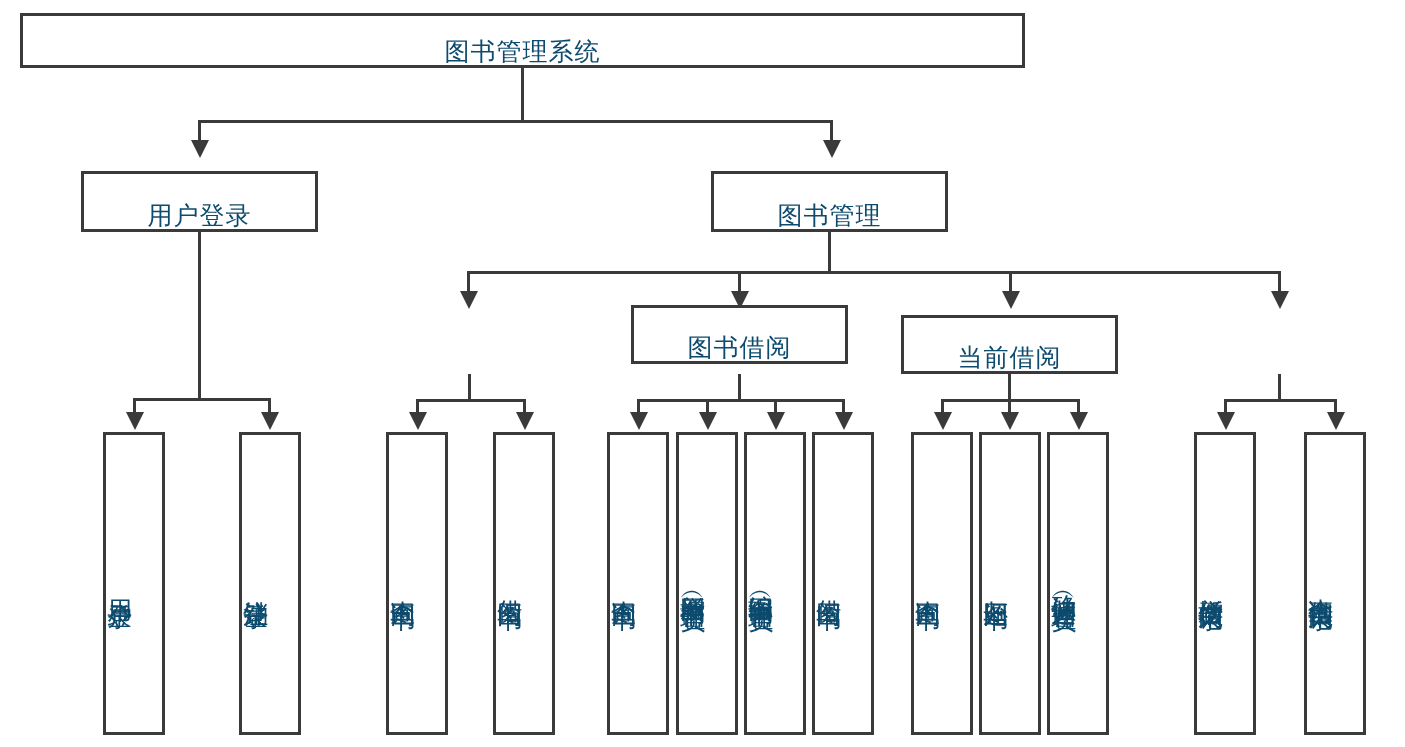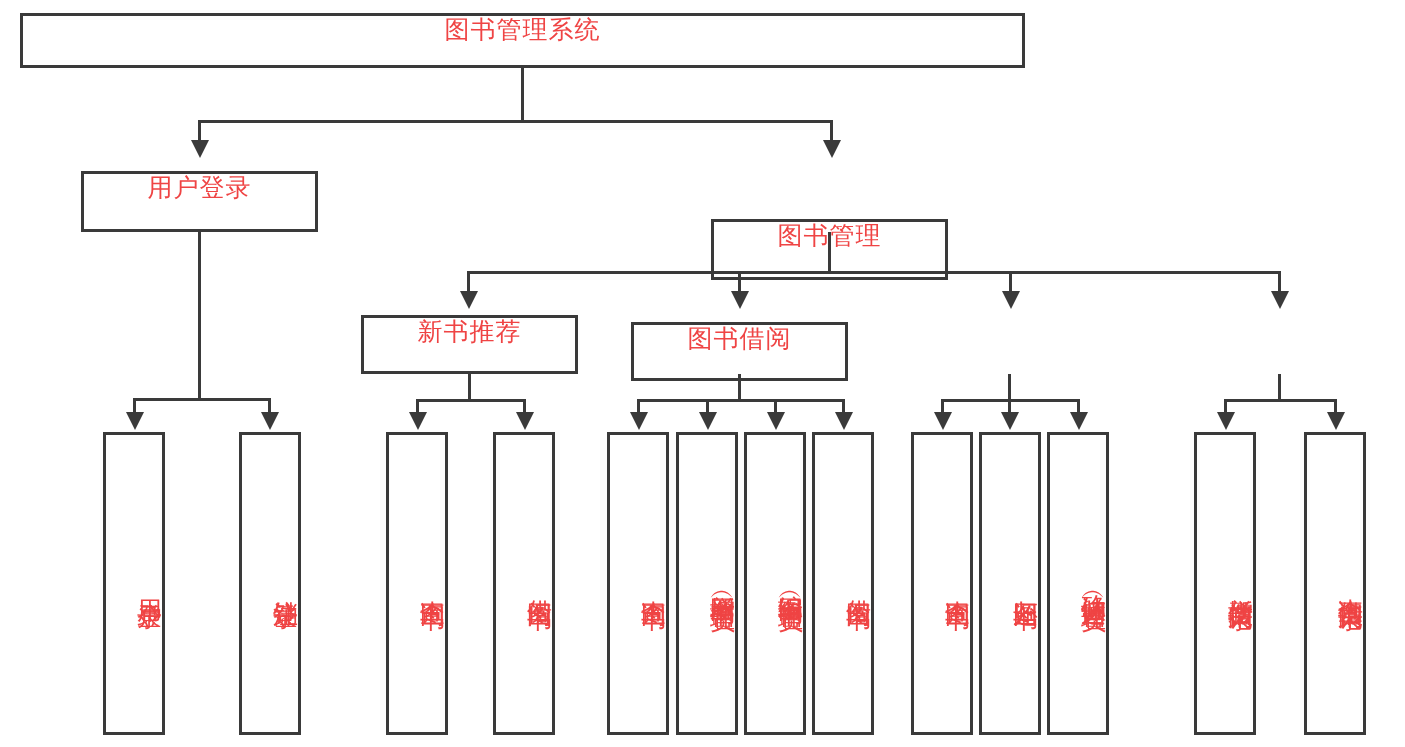--- a/index.html
+++ b/index.html
@@ -18,23 +18,23 @@
     background: #ffffff;
     overflow: hidden;
   }
   
   .node {
     position: absolute;
     box-sizing: border-box;
     border: 3px solid #3a3a3a;
     background: #ffffff;
     display: flex;
-    align-items: flex-start;
+    align-items: flex-end;
     justify-content: center;
-    color: #ef4444;
+    color: #0c4a6e;
   }
   .node.horiz {
     font-size: 25px;
     letter-spacing: 1px;
     line-height: 1.1;
   }
   .node.vert {
     writing-mode: vertical-rl;
     text-orientation: upright;
     font-size: 25px;
@@ -91,21 +91,21 @@
 
   <div class="ln v" style="left:198px; top:120px; width:3px; height:22px;"></div>
   <div class="arrow" style="left:191px; top:140px;"></div>
   <div class="ln v" style="left:830px; top:120px; width:3px; height:22px;"></div>
   <div class="arrow" style="left:823px; top:140px;"></div>
 
   <div class="node horiz" id="node-user-login" style="left:81px; top:171px; width:237px; height:61px;">
     <span>用户登录</span>
   </div>
 
-  <div class="node horiz" id="node-book-manage" style="left:711px; top:171px; width:237px; height:61px;margin-top:48px;">
+  <div class="node horiz" id="node-book-manage" style="left:711px; top:171px; width:237px; height:61px;">
     <span>图书管理</span>
   </div>
 
   <div class="ln v" style="left:198px; top:232px; width:3px; height:166px;"></div>
   <div class="ln h" style="left:133px; top:398px; width:137px; height:3px;"></div>
   <div class="ln v" style="left:133px; top:398px; width:3px; height:16px;"></div>
   <div class="arrow" style="left:126px; top:412px;"></div>
   <div class="ln v" style="left:268px; top:398px; width:3px; height:16px;"></div>
   <div class="arrow" style="left:261px; top:412px;"></div>
 
@@ -113,25 +113,25 @@
   <div class="ln h" style="left:467px; top:271px; width:814px; height:3px;"></div>
   <div class="ln v" style="left:467px; top:271px; width:3px; height:22px;"></div>
   <div class="arrow" style="left:460px; top:291px;"></div>
   <div class="ln v" style="left:738px; top:271px; width:3px; height:22px;"></div>
   <div class="arrow" style="left:731px; top:291px;"></div>
   <div class="ln v" style="left:1009px; top:271px; width:3px; height:22px;"></div>
   <div class="arrow" style="left:1002px; top:291px;"></div>
   <div class="ln v" style="left:1278px; top:271px; width:3px; height:22px;"></div>
   <div class="arrow" style="left:1271px; top:291px;"></div>
 
-  <div class="node horiz" id="node-new-book" style="left:361px; top:315px; width:217px; height:59px;">
-    <span>新书推荐</span>
-  </div>
-  <div class="node horiz" id="node-book-borrow" style="left:631px; top:322px; width:217px; height:59px;">
+  <div class="node horiz" id="node-book-borrow" style="left:631px; top:305px; width:217px; height:59px;">
     <span>图书借阅</span>
+  </div>
+  <div class="node horiz" id="node-current-borrow" style="left:901px; top:315px; width:217px; height:59px;">
+    <span>当前借阅</span>
   </div>
 
   <div class="ln v" style="left:468px; top:374px; width:3px; height:26px;"></div>
   <div class="ln h" style="left:416px; top:399px; width:110px; height:3px;"></div>
   <div class="ln v" style="left:416px; top:399px; width:3px; height:15px;"></div>
   <div class="arrow" style="left:409px; top:412px;"></div>
   <div class="ln v" style="left:523px; top:399px; width:3px; height:15px;"></div>
   <div class="arrow" style="left:516px; top:412px;"></div>
 
   <div class="ln v" style="left:738px; top:374px; width:3px; height:26px;"></div>

